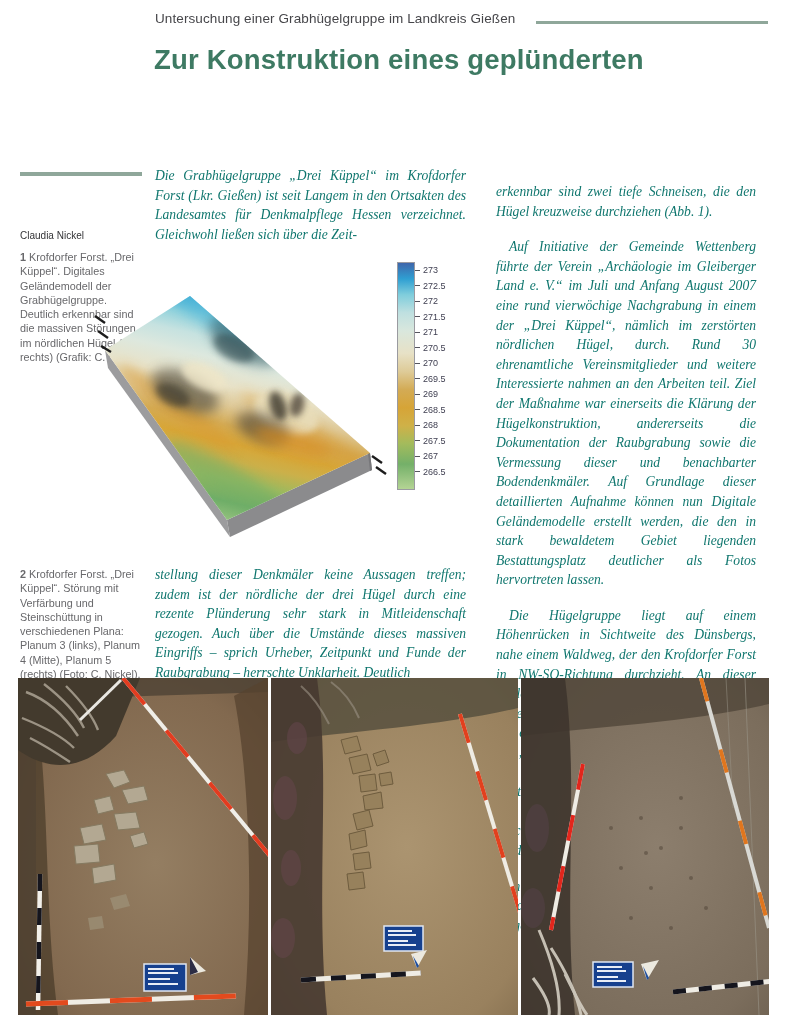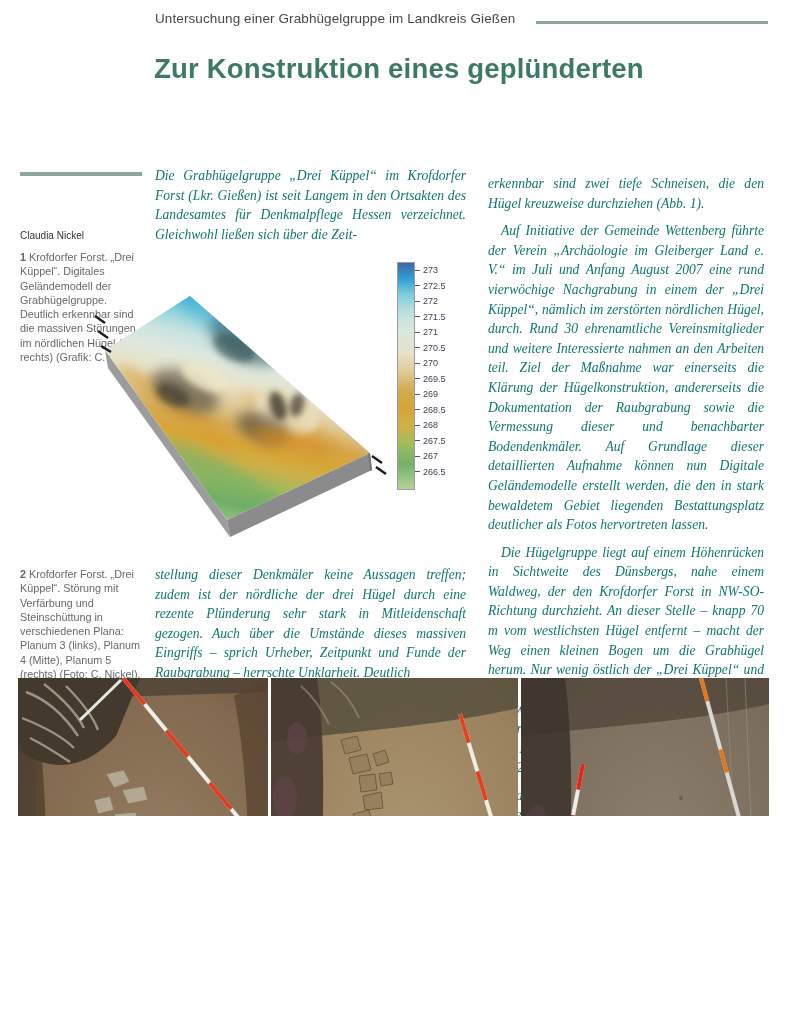--- a/index.html
+++ b/index.html
@@ -1,43 +1,43 @@
 <!DOCTYPE html>
 <html><head>
 <meta charset="utf-8">
 <style>
   html,body{margin:0;padding:0;}
   body{background:#ffffff;font-family:"Liberation Sans",sans-serif;}
-  .page{position:relative;width:786px;height:816px;background:#ffffff;overflow:hidden;}
+  .page{position:relative;width:786px;height:1024px;background:#ffffff;overflow:hidden;}
 
   
   .running-head{position:absolute;left:155px;top:11px;font-size:13.5px;color:#46464a;letter-spacing:.1px;}
   .header-rule{position:absolute;left:536px;top:21px;width:232px;height:3px;background:#8fa79a;}
 
   
-  .article-title{position:absolute;left:154px;top:52px;width:560px;
+  .article-title{position:absolute;left:154px;top:43px;width:560px;
     font-size:27.5px;font-weight:bold;color:#3e7a63;line-height:1.25;letter-spacing:.2px;}
 
   
   .author-rule{position:absolute;left:20px;top:172px;width:122px;height:4px;background:#8fa79a;}
   .author-name{position:absolute;left:20px;top:182px;font-size:10px;color:#333336;margin-top:48px;}
 
   
   .caption{position:absolute;left:20px;width:128px;font-size:10.8px;line-height:1.32;color:#68686b;}
   .caption b{font-weight:bold;}
   .caption-1{top:250px;}
   .caption-2{top:567px;}
 
   
   .serif{font-family:"Liberation Serif",serif;color:#0f766e;font-size:13.6px;line-height:19.6px;text-align:justify;font-style:italic;}
   .col-mid{position:absolute;left:155px;width:311px;}
   .col-mid-p1{top:166px;}
   .col-mid-p2{top:556px;margin-top:9px;}
   .col-right{position:absolute;left:480px;top:166px;width:292px;}
-  .col-right p{margin:8px;}
+  .col-right p{margin:16px;}
   .col-right p.indent{text-indent:13px;}
 
   
   .figure1{position:absolute;left:85px;top:256px;width:385px;height:296px;text-align:center;}
   .terrain-svg{position:absolute;left:0;top:0;}
   .colorbar{position:absolute;left:312px;top:6px;width:16px;height:226px;
     border:1px solid #9a9aa0;
     background:linear-gradient(to bottom,
       #3f66ab 0%, #2f9fd2 7%, #7fcddc 14%, #bfe0e0 22%, #d9e7dd 30%,
       #e7e1c6 40%, #decb98 48%, #d3ab55 56%, #d6a437 64%, #cfb148 72%,

